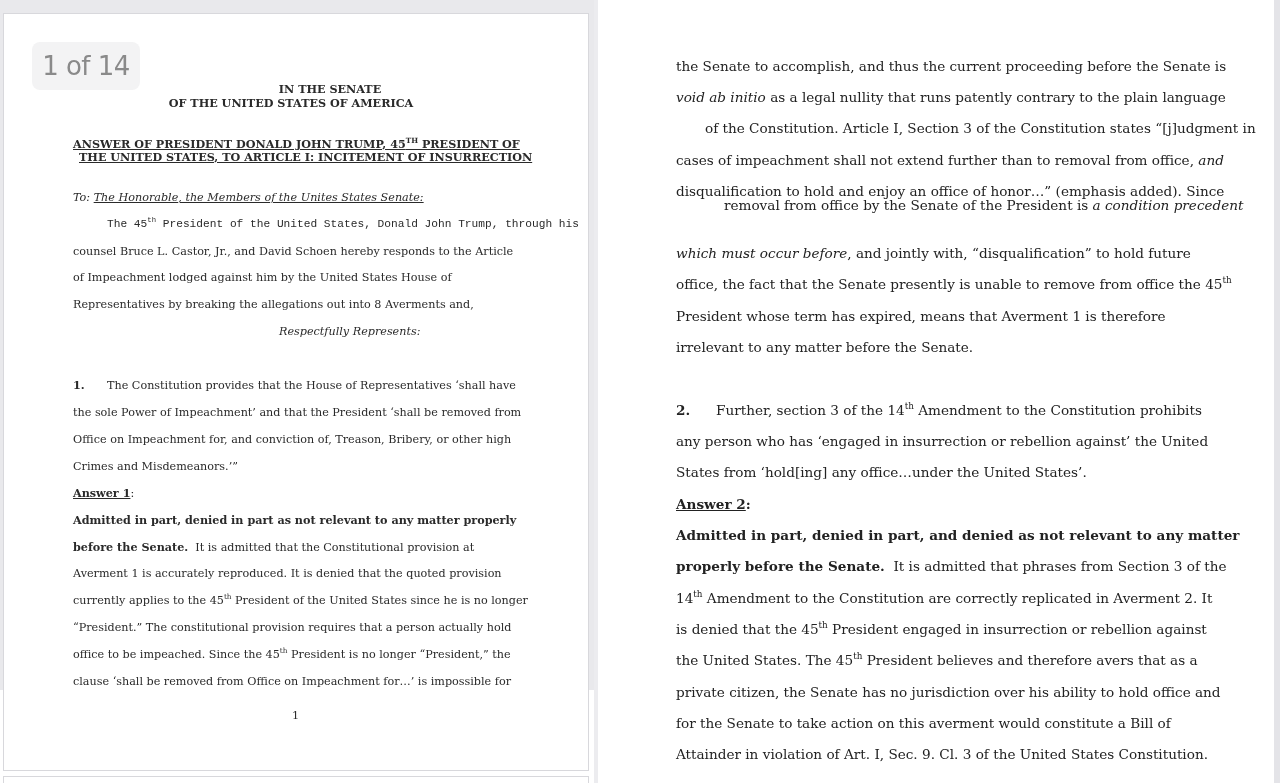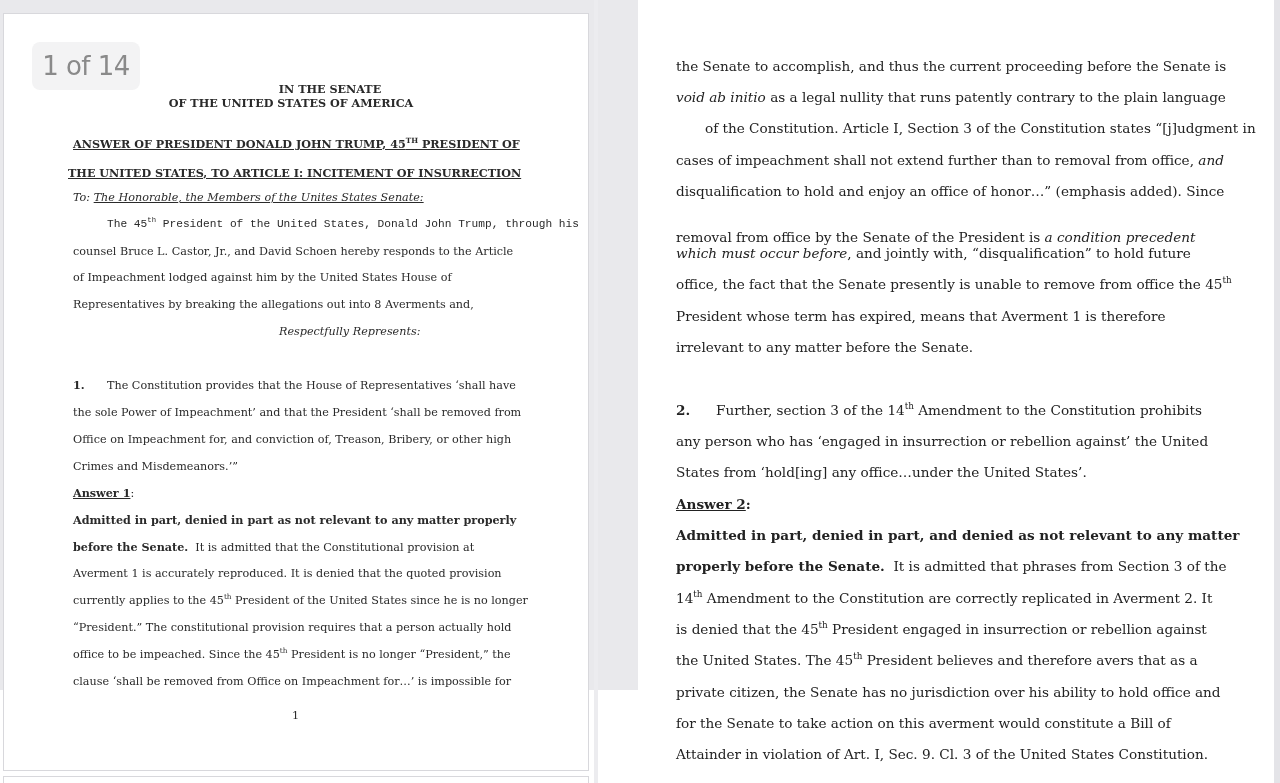--- a/index.html
+++ b/index.html
@@ -7,21 +7,20 @@
     width: 1280px; height: 783px; overflow: hidden;
     background: #ffffff;
     font-family: "DejaVu Serif", serif;
     color: #222;
     position: relative;
   }
   
   .viewer {
     position: absolute; left: 0; top: 0; width: 594px; height: 690px;
     background: #e9e9ec;
-    padding-left: 44px;
   }
   .page-left {
     position: absolute; left: 4px; top: 14px; width: 584px; height: 756px;
     background: #fff;
     box-shadow: 0 0 0 1px #d8d8dc;
   }
   .page-below {
     position: absolute; left: 4px; top: 777px; width: 584px; height: 10px;
     background: #fff; box-shadow: 0 0 0 1px #d8d8dc;
   }
@@ -56,21 +55,21 @@
   <div class="page-below"></div>
   <div class="page-indicator">1 of 14</div>
 </div>
 <div class="gutter"></div>
 <div class="right-edge"></div>
 
 <div class="lp center b" style="left:4px;width:652px;top:83px;">IN THE SENATE</div>
 <div class="lp center b" style="left:4px;width:574px;top:97px;">OF THE UNITED STATES OF AMERICA</div>
 
 <div class="lp b u" style="left:73px;top:138px;"><span>ANSWER OF PRESIDENT DONALD JOHN TRUMP, 45</span><sup>TH</sup><span> PRESIDENT OF</span></div>
-<div class="lp b u" style="left:68px;top:151px;margin-top:16px;">THE UNITED STATES, TO ARTICLE I: INCITEMENT OF INSURRECTION</div>
+<div class="lp b u" style="left:79px;top:151px;">THE UNITED STATES, TO ARTICLE I: INCITEMENT OF INSURRECTION</div>
 
 <div class="lp i" style="left:73px;top:191px;"><span>To: </span><span class="u">The Honorable, the Members of the Unites States Senate:</span></div>
 
 <div class="lp" style="left:107px;top:218px;font-family:Liberation Mono, monospace;"><span>The 45</span><sup>th</sup><span> President of the United States, Donald John Trump, through his</span></div>
 <div class="lp" style="left:73px;top:245px;">counsel Bruce L. Castor, Jr., and David Schoen hereby responds to the Article</div>
 <div class="lp" style="left:73px;top:271px;">of Impeachment lodged against him by the United States House of</div>
 <div class="lp" style="left:73px;top:298px;">Representatives by breaking the allegations out into 8 Averments and,</div>
 <div class="lp i" style="left:279px;top:325px;">Respectfully Represents:</div>
 
 <div class="lp b" style="left:73px;top:379px;">1.</div>
@@ -88,21 +87,21 @@
 <div class="lp" style="left:73px;top:648px;"><span>office to be impeached.  Since the 45</span><sup>th</sup><span> President is no longer “President,” the</span></div>
 <div class="lp" style="left:73px;top:675px;">clause ‘shall be removed from Office on Impeachment for…’ is impossible for</div>
 
 <div class="lp" style="left:292px;top:709px;">1</div>
 
 <div class="rp" style="top:58px;">the Senate to accomplish, and thus the current proceeding before the Senate is</div>
 <div class="rp" style="top:89px;"><span class="i">void ab initio</span><span> as a legal nullity that runs patently contrary to the plain language</span></div>
 <div class="rp" style="top:120px;margin-left:29px;">of the Constitution. Article I, Section 3 of the Constitution states “[j]udgment in</div>
 <div class="rp" style="top:152px;"><span>cases of impeachment shall not extend further than to removal from office, </span><span class="i">and</span></div>
 <div class="rp" style="top:183px;">disqualification to hold and enjoy an office of honor…” (emphasis added).  Since</div>
-<div class="rp" style="top:229px;"><span>removal from office by the Senate of the President is </span><span class="i">a condition precedent</span></div>
+<div class="rp" style="top:197px;margin-left:48px;"><span>removal from office by the Senate of the President is </span><span class="i">a condition precedent</span></div>
 <div class="rp" style="top:245px;"><span class="i">which must occur before</span><span>, and jointly with, “disqualification” to hold future</span></div>
 <div class="rp" style="top:276px;"><span>office, the fact that the Senate presently is unable to remove from office the 45</span><sup>th</sup></div>
 <div class="rp" style="top:308px;">President whose term has expired, means that Averment 1 is therefore</div>
 <div class="rp" style="top:339px;">irrelevant to any matter before the Senate.</div>
 
 <div class="rp b" style="top:402px;">2.</div>
 <div class="rp" style="left:716px;top:402px;"><span>Further, section 3 of the 14</span><sup>th</sup><span> Amendment to the Constitution prohibits</span></div>
 <div class="rp" style="top:433px;">any person who has ‘engaged in insurrection or rebellion against’ the United</div>
 <div class="rp" style="top:464px;">States from ‘hold[ing] any office…under the United States’.</div>
 

